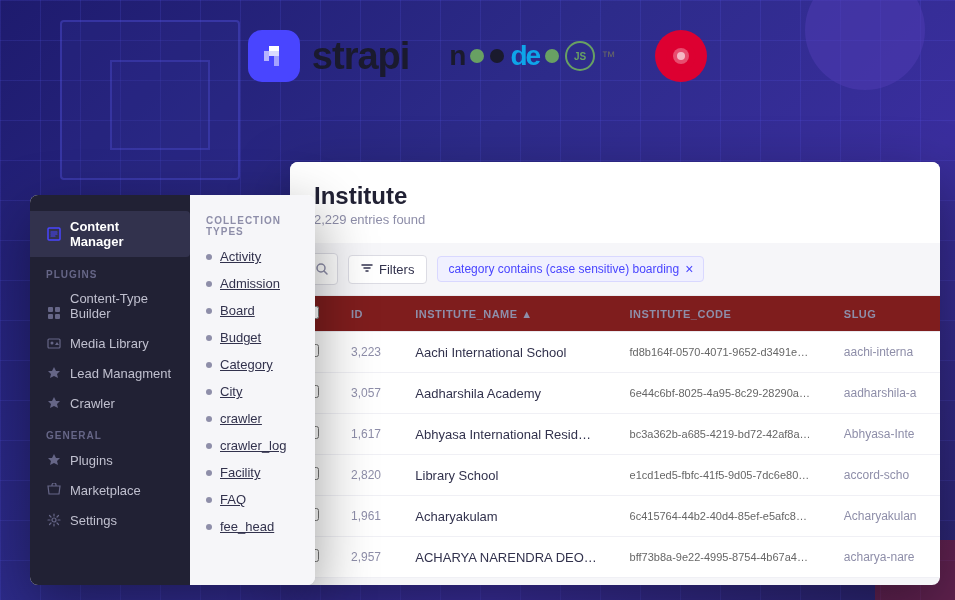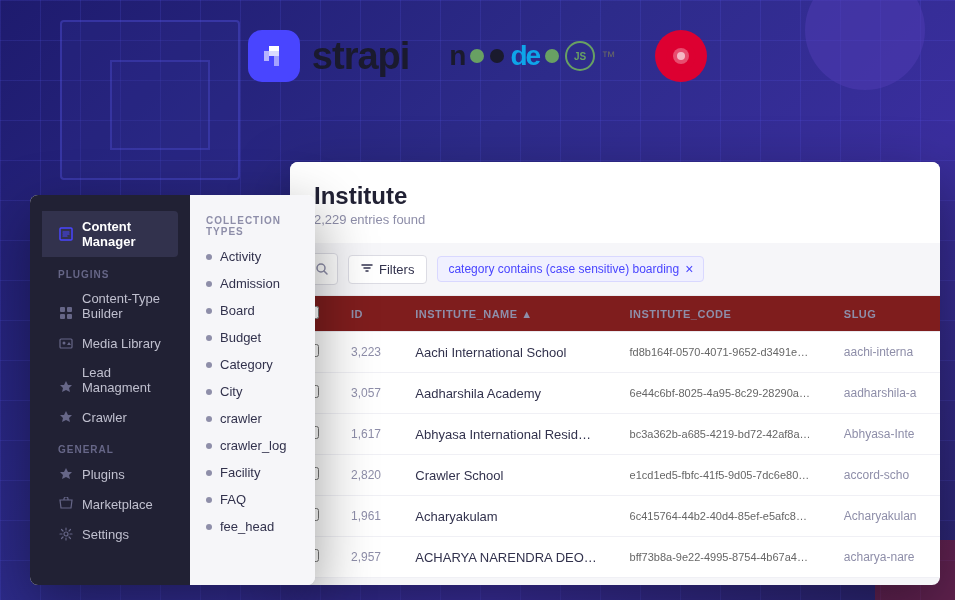--- a/index.html
+++ b/index.html
@@ -258,21 +258,21 @@
       z-index: 20;
       box-shadow: 0 20px 60px rgba(0,0,0,0.4);
       overflow: hidden;
       display: flex;
     }
 
     
     .left-nav {
       width: 160px;
       background: #212134;
-      padding: 16px 12px;
+      padding: 16px 0;
       display: flex;
       flex-direction: column;
     }
     .nav-active-item {
       display: flex;
       align-items: center;
       gap: 8px;
       padding: 8px 16px;
       background: #32324d;
       border-radius: 0 4px 4px 0;
@@ -325,20 +325,21 @@
       padding: 8px 16px 6px;
     }
     .collection-item {
       display: flex;
       align-items: center;
       gap: 8px;
       padding: 6px 16px;
       font-size: 13px;
       color: #32324d;
       cursor: pointer;
+      text-decoration: underline;
     }
     .collection-bullet {
       width: 6px; height: 6px;
       border-radius: 50%;
       background: #8e8ea9;
       flex-shrink: 0;
     }
   </style>
 </head>
 <body>
@@ -591,21 +592,21 @@
     <td class="id-col">1,617</td>
     <td>Abhyasa International Residential School</td>
     <td class="code-col">bc3a362b-a685-4219-bd72-42af8af0c575</td>
     <td class="slug-col">Abhyasa-Inte</td>
   </tr>
           <tr>
     <td class="checkbox-col">
       <input type="checkbox" style="">
     </td>
     <td class="id-col">2,820</td>
-    <td>Crawler School</td>
+    <td>Library School</td>
     <td class="code-col">e1cd1ed5-fbfc-41f5-9d05-7dc6e802b6f9</td>
     <td class="slug-col">accord-scho</td>
   </tr>
           <tr>
     <td class="checkbox-col">
       <input type="checkbox" style="">
     </td>
     <td class="id-col">1,961</td>
     <td>Acharyakulam</td>
     <td class="code-col">6c415764-44b2-40d4-85ef-e5afc817e223</td>

